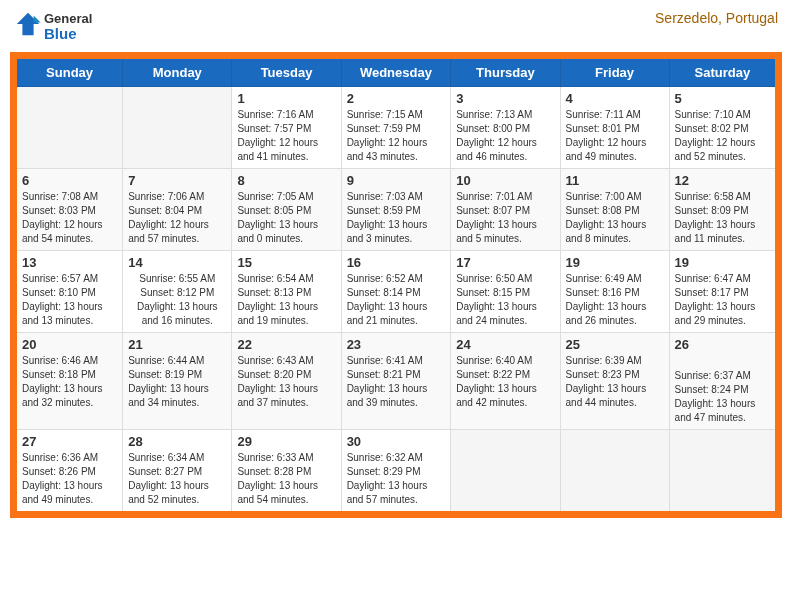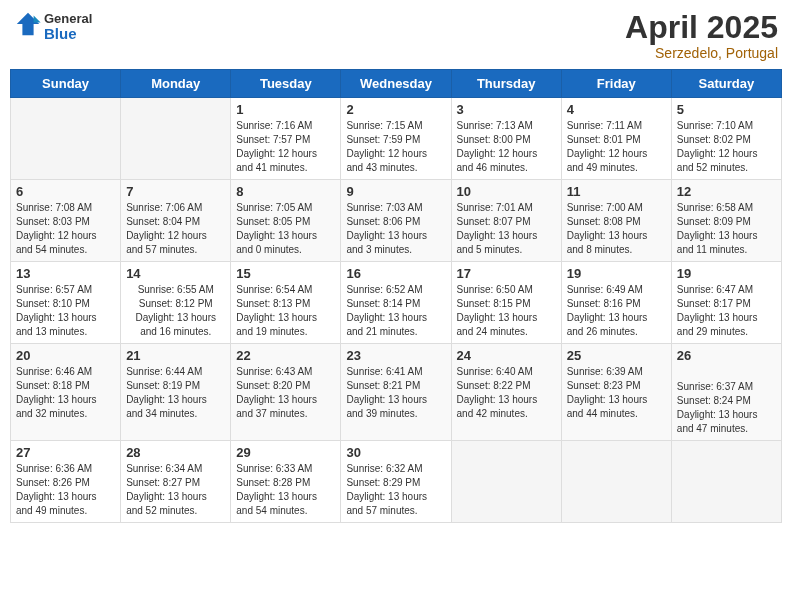--- a/index.html
+++ b/index.html
@@ -36,21 +36,21 @@
       color: #333;
       line-height: 1.1;
     }
     .subtitle {
       font-size: 14px;
       color: #a16207;
     }
     .calendar {
       width: 100%;
       border-collapse: collapse;
-      border: 1px solid #f97316;
+      border: 7px solid #f97316;
     }
     .calendar th {
       background-color: #1a6abf;
       color: white;
       font-size: 13px;
       font-weight: bold;
       padding: 6px 4px;
       text-align: center;
       border: 1px solid #1a5fa8;
     }
@@ -94,21 +94,20 @@
         <polygon points="20,4 36,20 28,20 28,36 12,36 12,20 4,20" fill="#1a6abf"></polygon>
         <polygon points="28,8 38,18 28,18" fill="#1a8abf"></polygon>
       </svg>
     </div>
     <div>
       <div style="font-size:13px;font-weight:bold;color:#333;line-height:1.1;">General</div>
       <div style="font-size:15px;font-weight:bold;color:#1a6abf;line-height:1.1;">Blue</div>
     </div>
   </div>
   <div class="title-block">
-    <div class="month-title">April 2025</div>
     <div class="subtitle">Serzedelo, Portugal</div>
   </div>
 </div>
 
 <table class="calendar">
   <thead>
     <tr>
     <th>Sunday</th>
         <th>Monday</th>
         <th>Tuesday</th>
@@ -168,21 +167,21 @@
         </td>
         <td>
           <span class="day-number">8</span>
           <div class="day-info" style="white-space: pre-line;">Sunrise: 7:05 AM
 Sunset: 8:05 PM
 Daylight: 13 hours and 0 minutes.</div>
         </td>
         <td>
           <span class="day-number">9</span>
           <div class="day-info" style="white-space: pre-line;">Sunrise: 7:03 AM
-Sunset: 8:06 PM
+Sunset: 8:59 PM
 Daylight: 13 hours and 3 minutes.</div>
         </td>
         <td>
           <span class="day-number">10</span>
           <div class="day-info" style="white-space: pre-line;">Sunrise: 7:01 AM
 Sunset: 8:07 PM
 Daylight: 13 hours and 5 minutes.</div>
         </td>
         <td>
           <span class="day-number">11</span>

